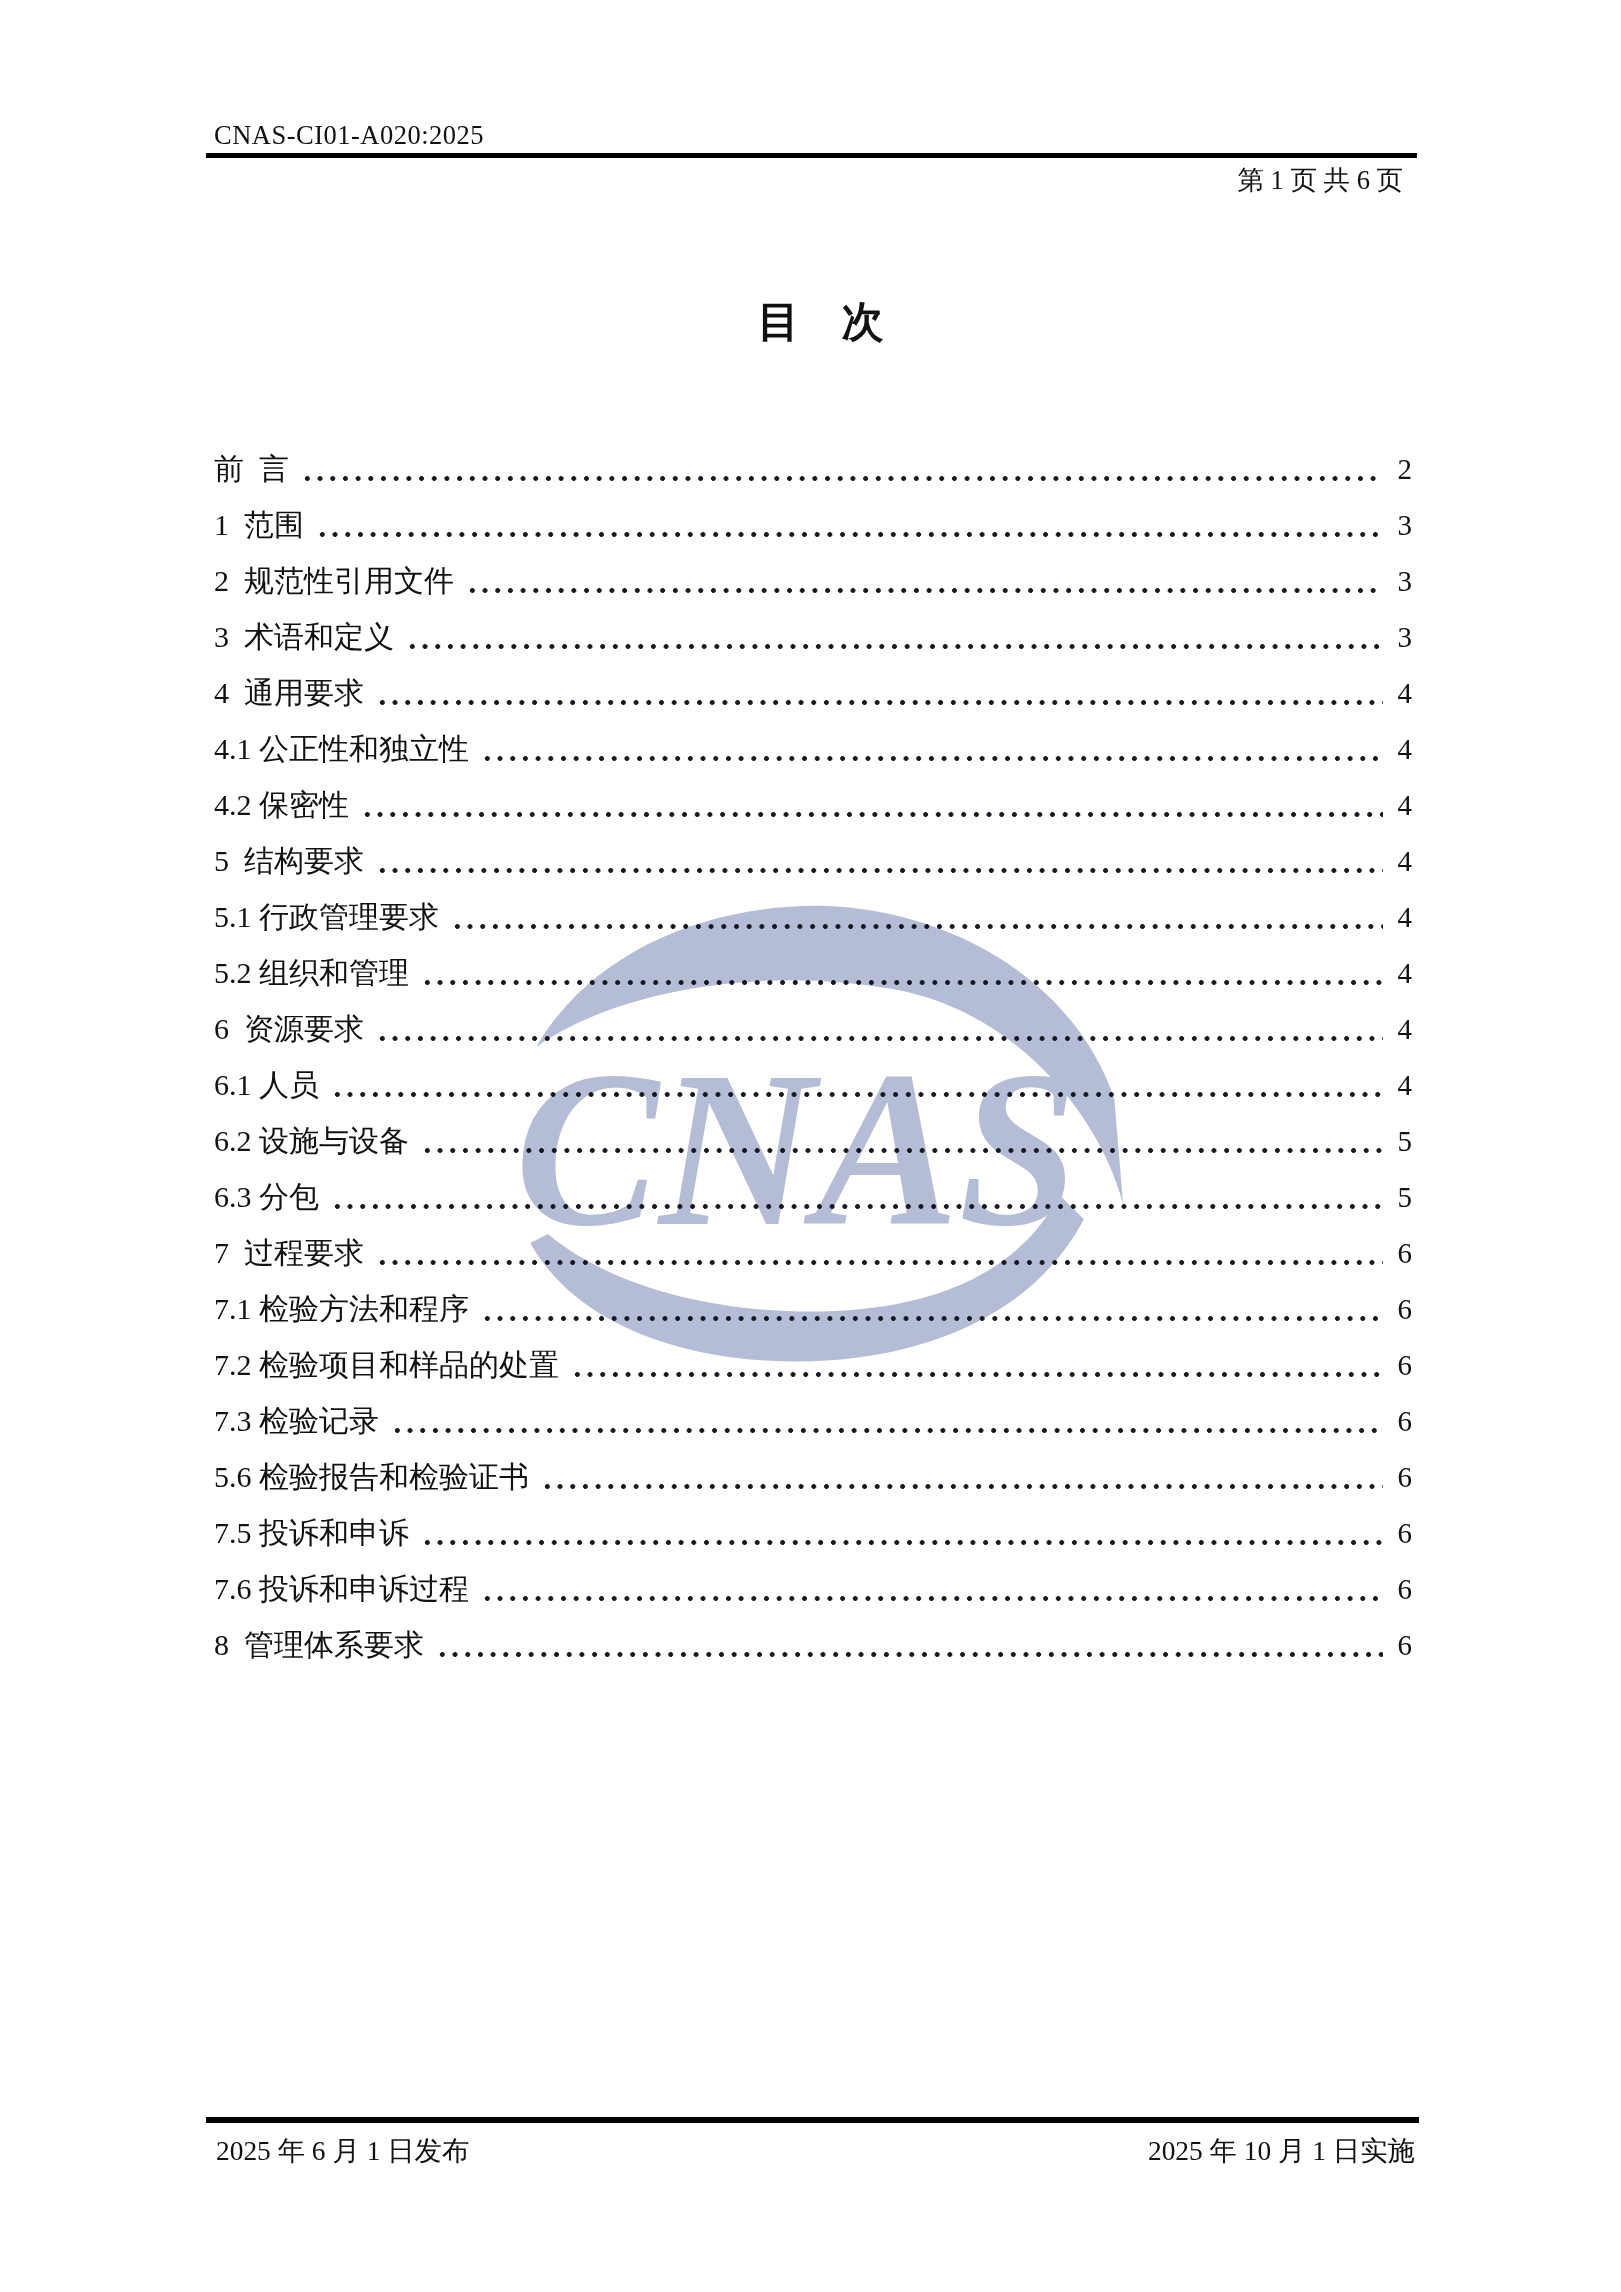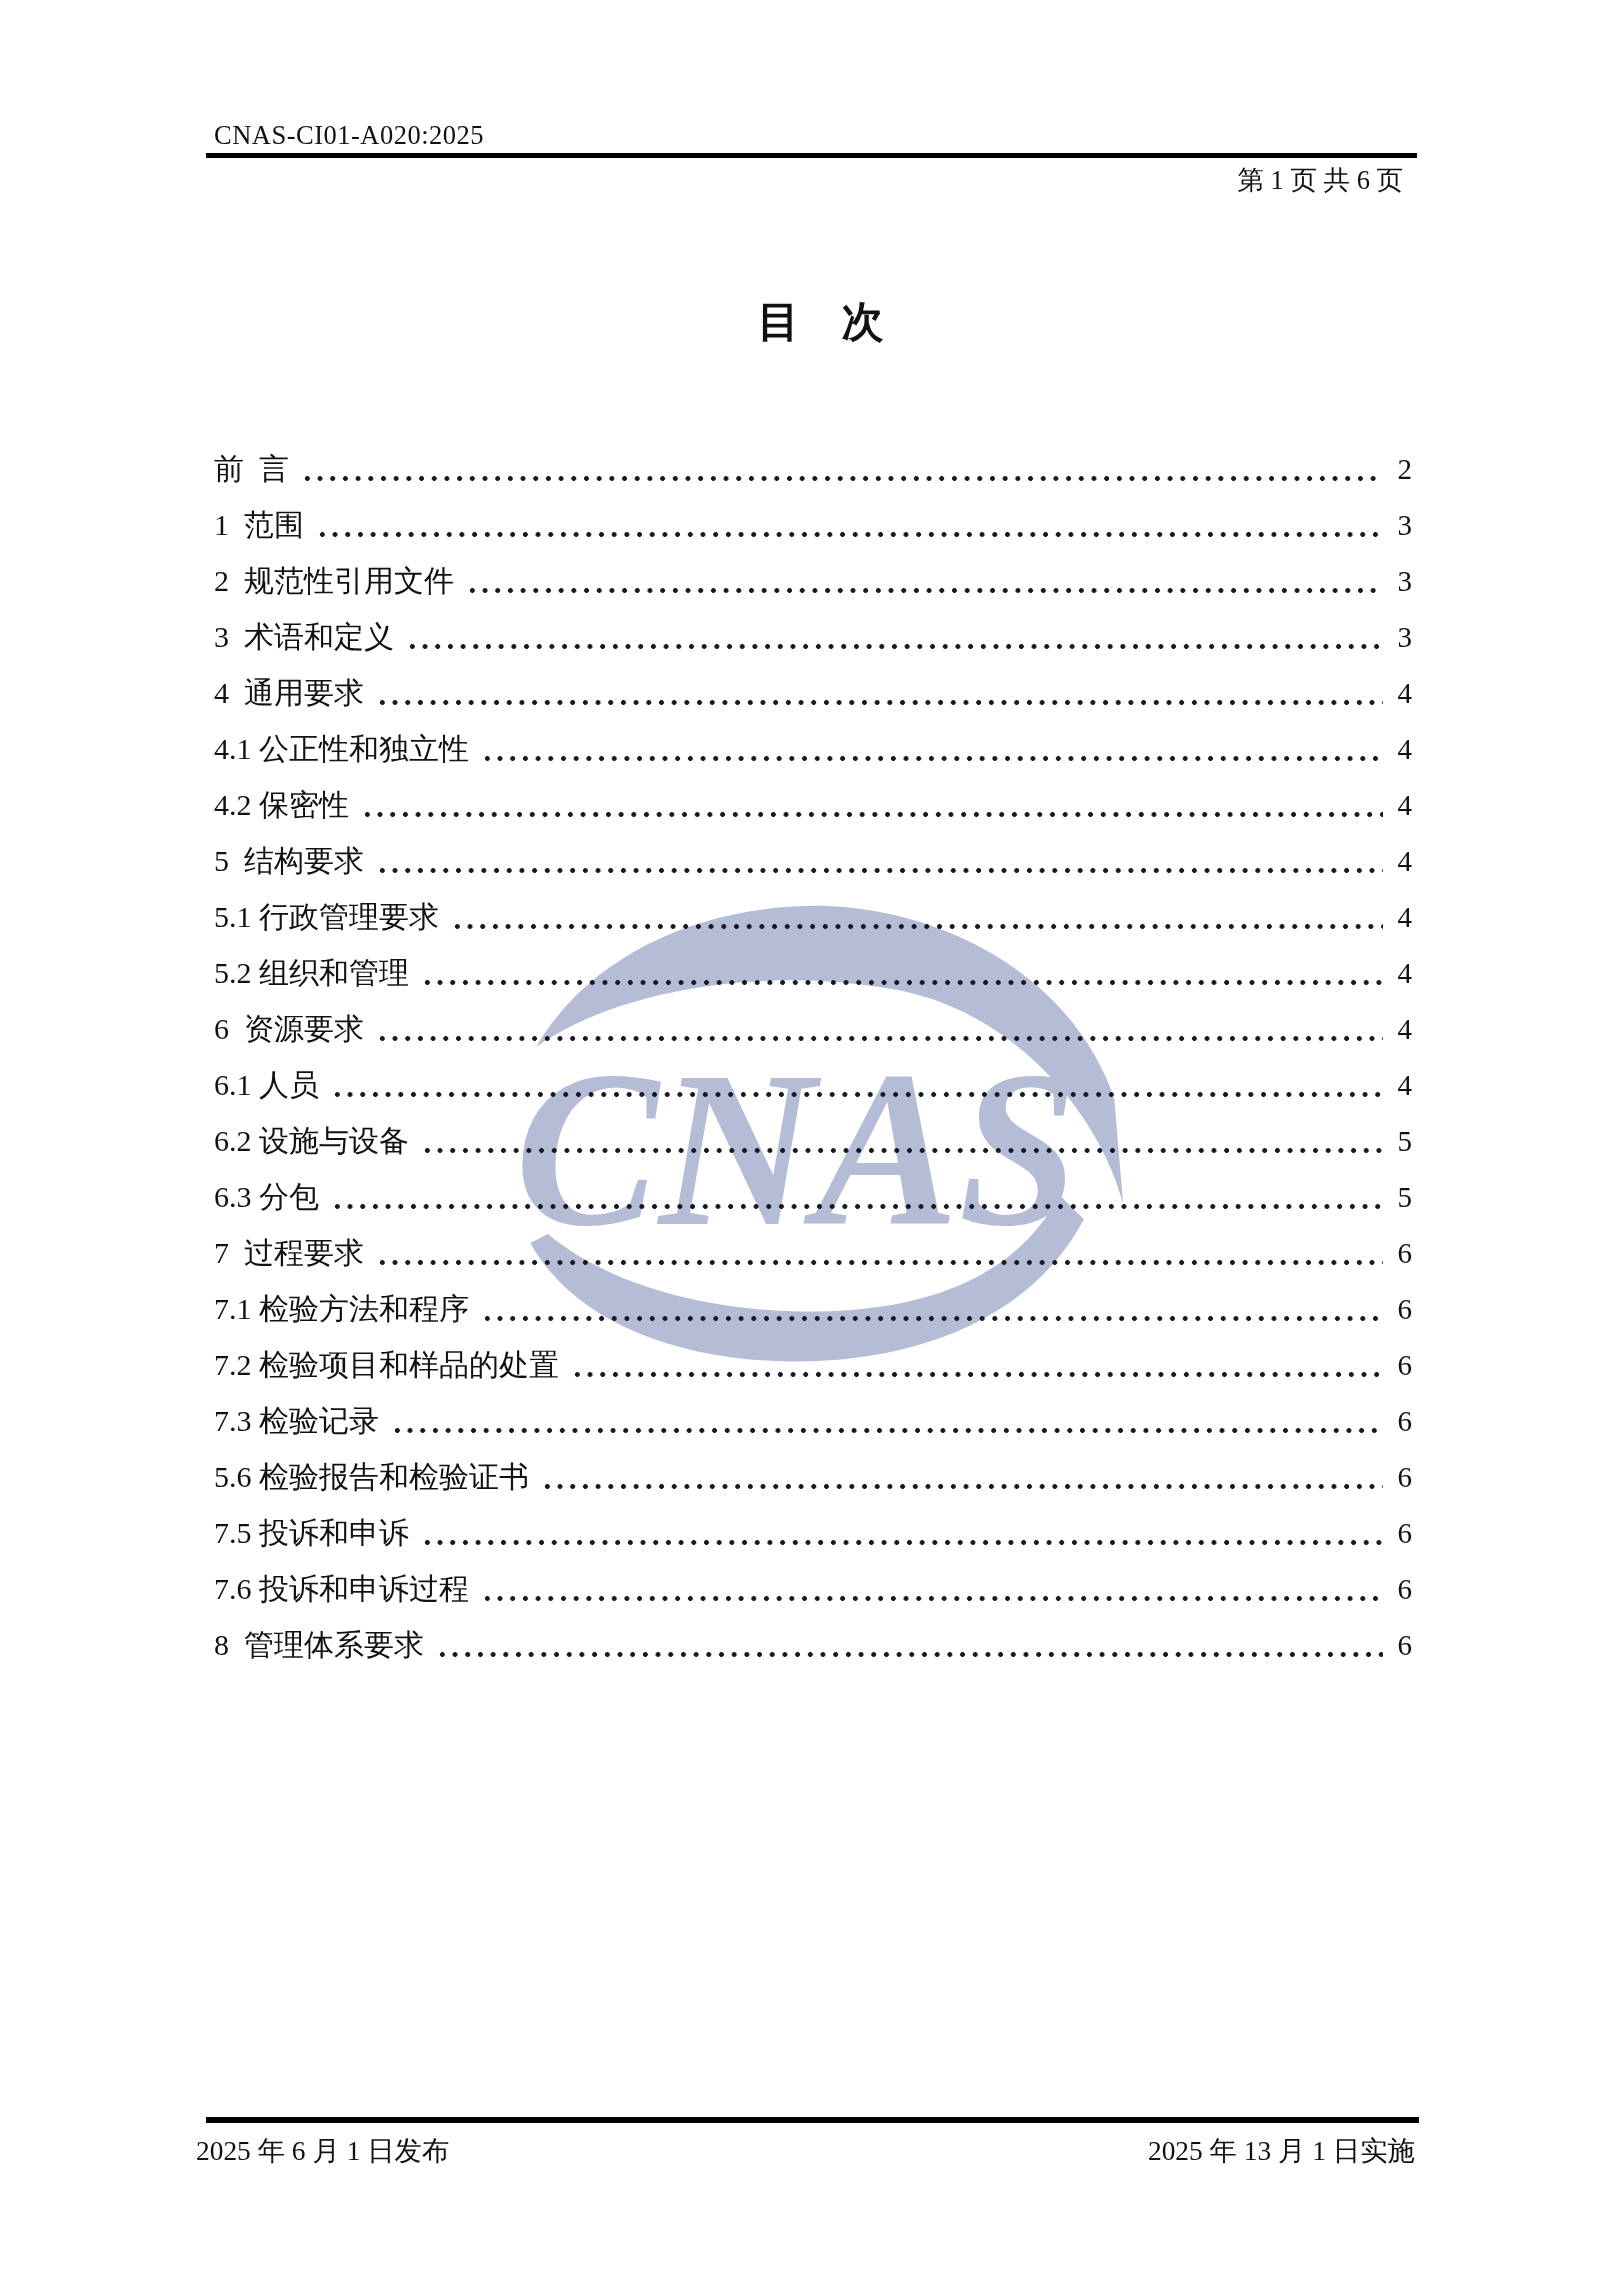--- a/index.html
+++ b/index.html
@@ -84,21 +84,21 @@
   }
   .toc-page { flex:none; font-size:29px; min-width:19.6px; text-align:right; }
 
   
   .footer-rule {
     position:absolute; left:206px; top:2117px;
     width:1213px; height:5.9px; background:#000;
     z-index:1;
   }
   .footer-left {
-    position:absolute; left:196px; top:2133px;
+    position:absolute; left:216px; top:2133px;
     font-size:27.4px; white-space:pre;
     z-index:1;
   }
   .footer-right {
     position:absolute; right:206px; top:2133px;
     font-size:27.4px; white-space:pre;
     z-index:1;
   }
 </style>
 </head>
@@ -153,16 +153,16 @@
       <div class="toc-row"><span class="toc-label">7.2 检验项目和样品的处置</span><span class="leader"></span><span class="toc-page">6</span></div>
       <div class="toc-row"><span class="toc-label">7.3 检验记录</span><span class="leader"></span><span class="toc-page">6</span></div>
       <div class="toc-row"><span class="toc-label">5.6 检验报告和检验证书</span><span class="leader"></span><span class="toc-page">6</span></div>
       <div class="toc-row"><span class="toc-label">7.5 投诉和申诉</span><span class="leader"></span><span class="toc-page">6</span></div>
       <div class="toc-row"><span class="toc-label">7.6 投诉和申诉过程</span><span class="leader"></span><span class="toc-page">6</span></div>
       <div class="toc-row"><span class="toc-label">8  管理体系要求</span><span class="leader"></span><span class="toc-page">6</span></div>
     </div>
 
   <div class="footer-rule"></div>
   <div class="footer-left">2025 年 6 月 1 日发布</div>
-  <div class="footer-right">2025 年 13 月 1 日实施</div>
+  <div class="footer-right">2025 年 10 月 1 日实施</div>
 
 </div>
 
 
 </body></html>

